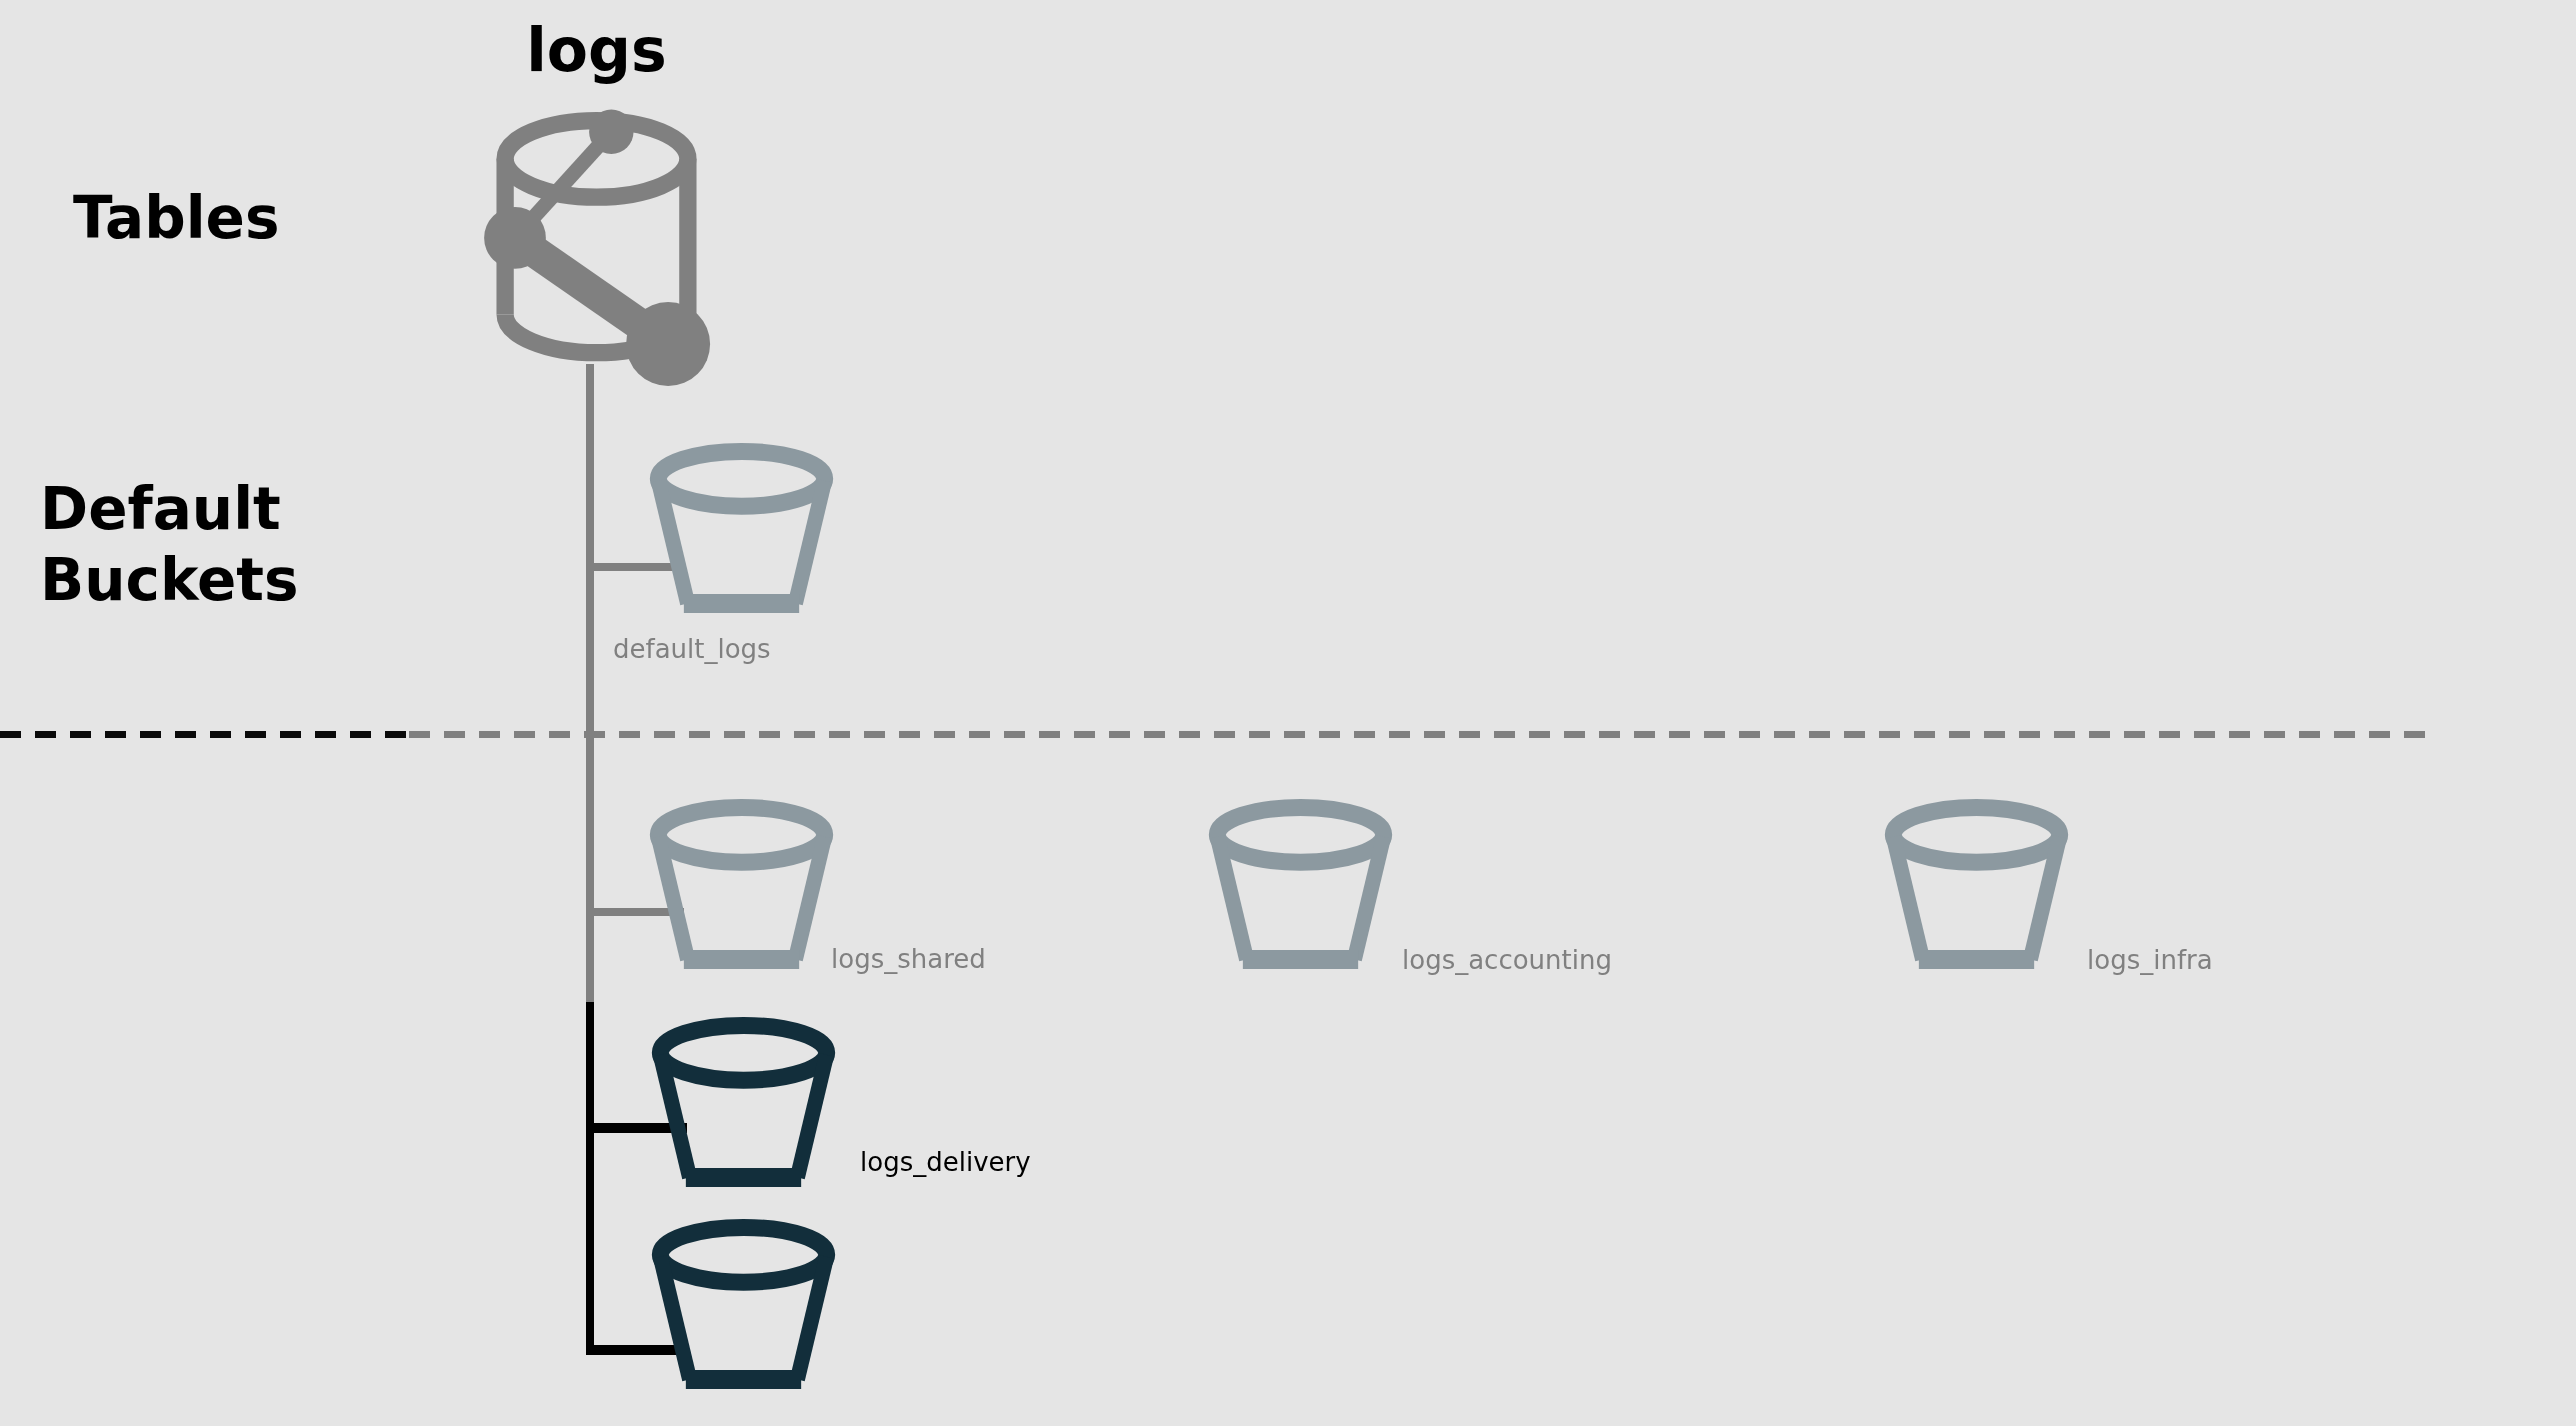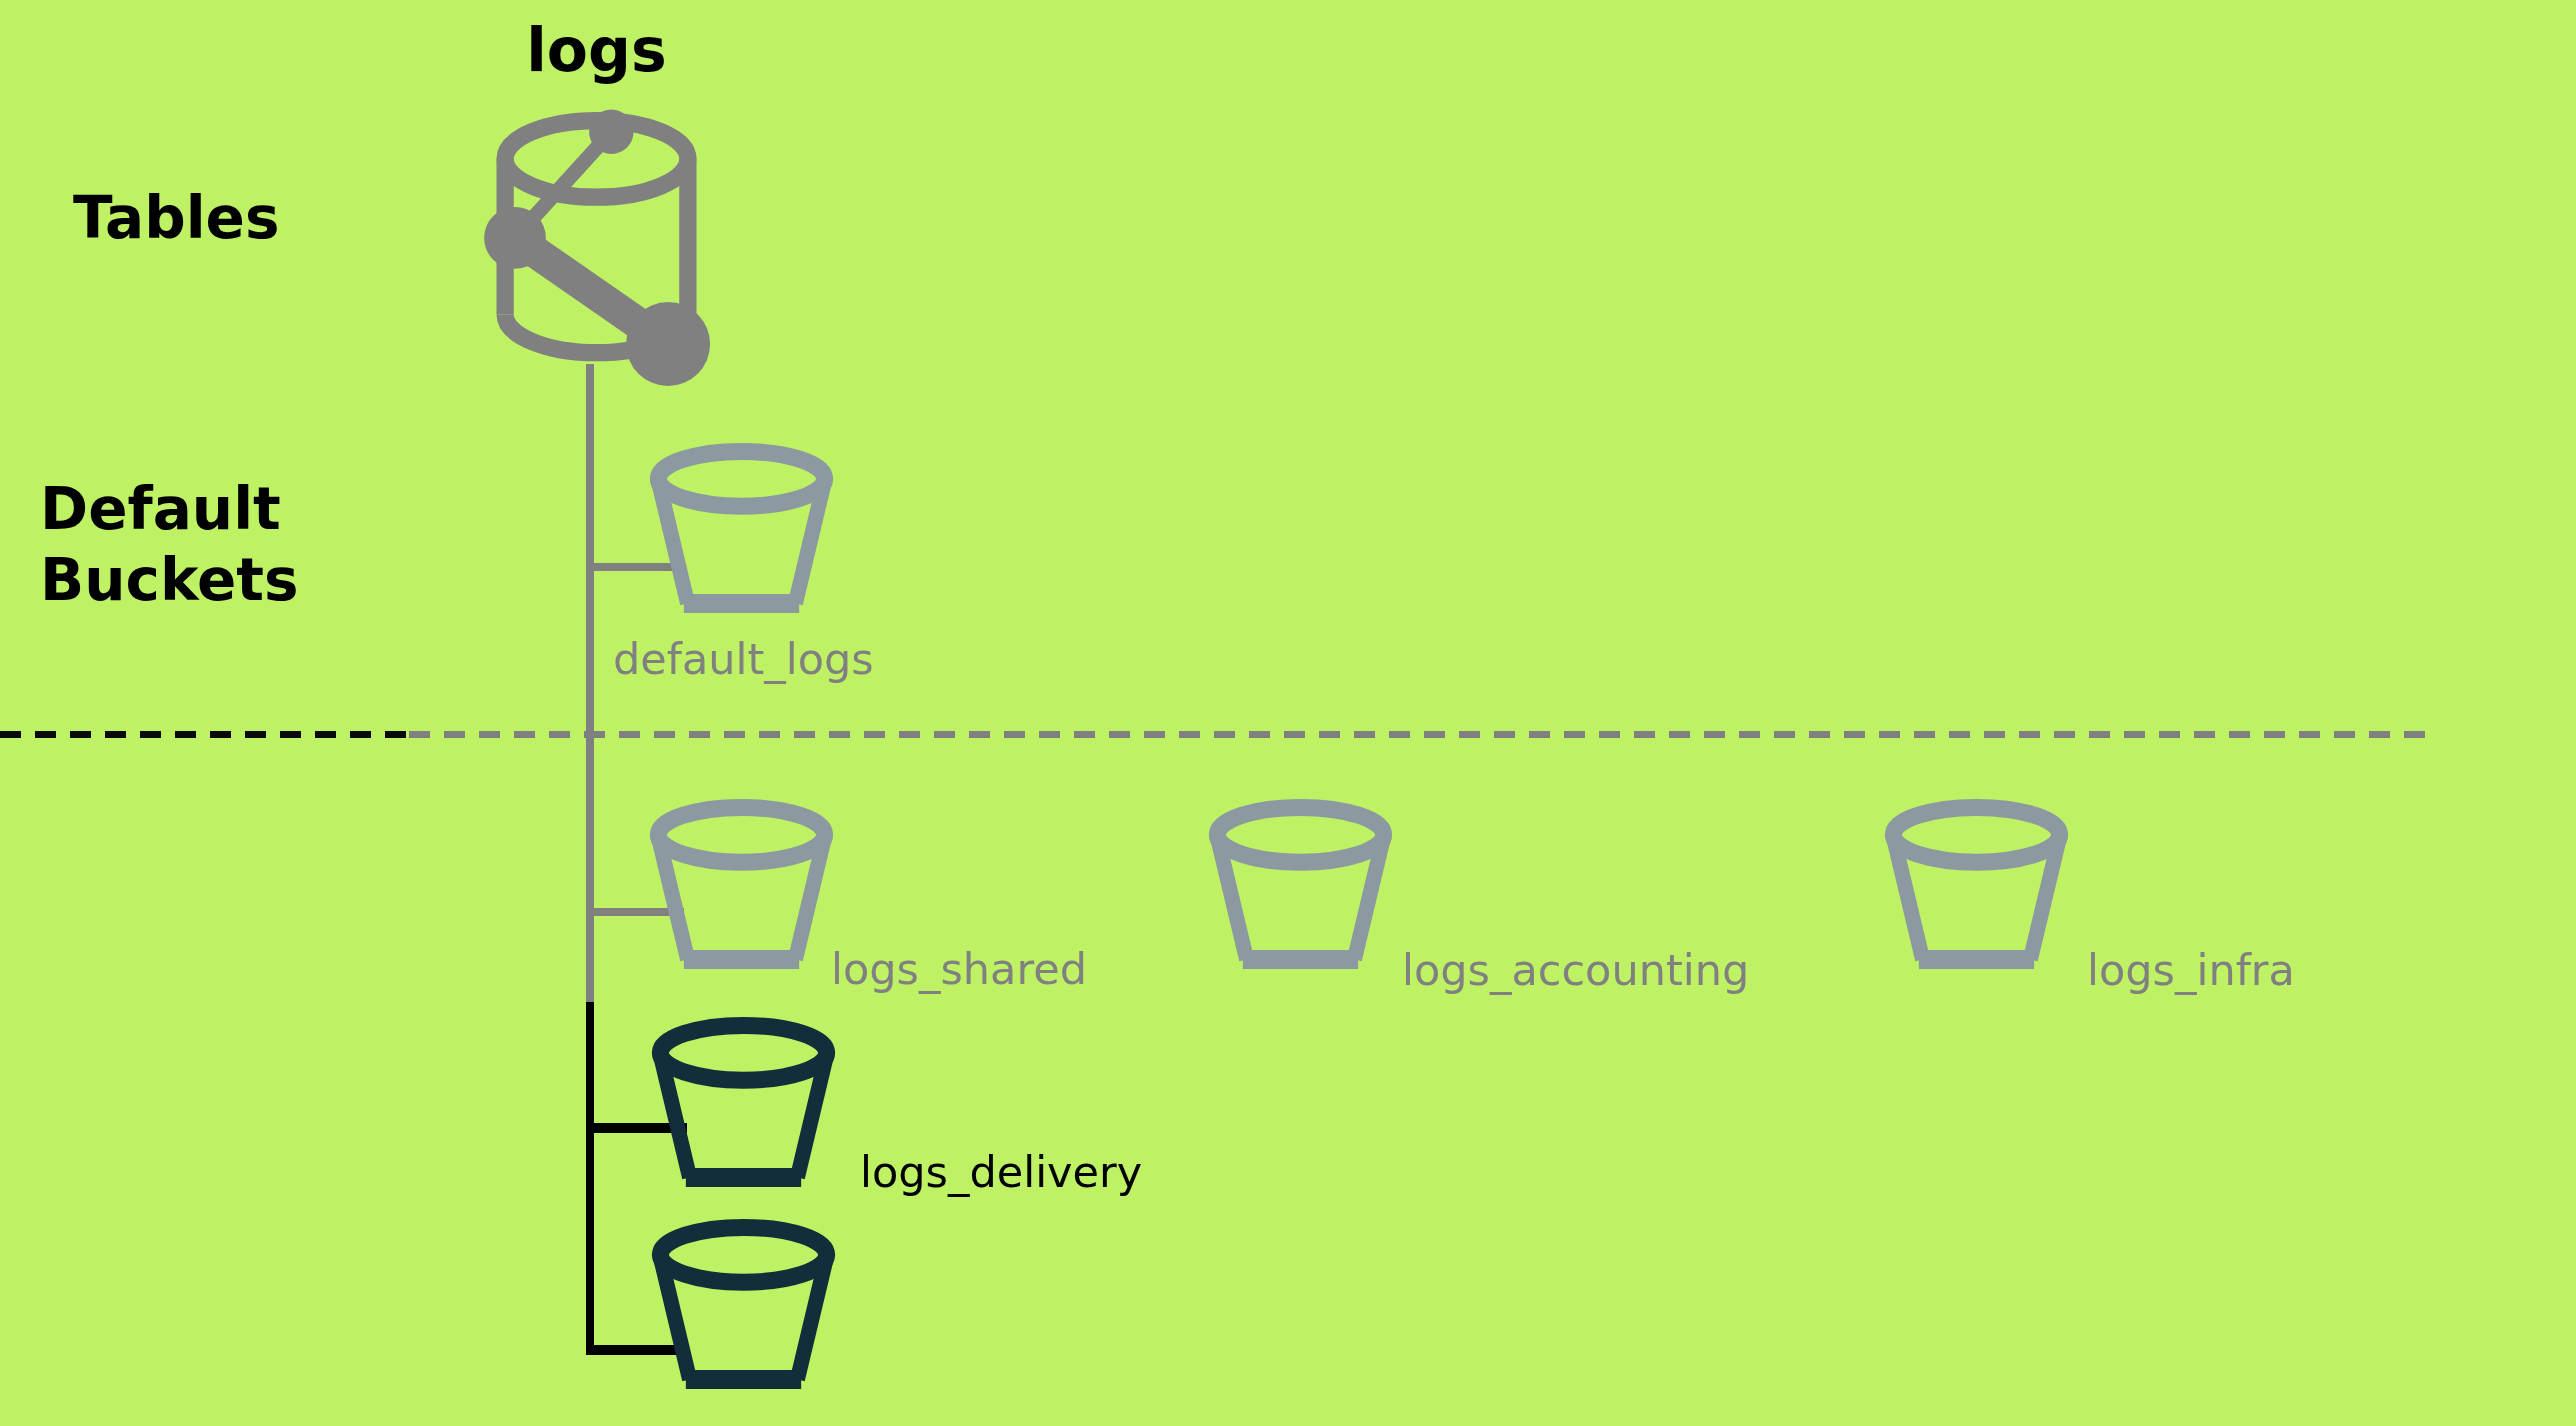--- a/index.html
+++ b/index.html
@@ -1,37 +1,37 @@
 <!DOCTYPE html>
 <html style="font-size:11.6px"><head>
 <meta charset="utf-8">
 <style>
   html,body{margin:0;padding:0;background:#ffffff;}
   #canvas{
     position:relative;
     width:2576px;height:1427px;
-    background:#bef264;
+    background:#e5e5e5;
     overflow:hidden;
     font-family:"DejaVu Sans","Liberation Sans",sans-serif;
   }
   .abs{position:absolute;}
   .row-label{
     color:#000000;
     font-size:58px;
     line-height:71px;
     letter-spacing:0px;
     font-weight:bold;
   }
   .diagram-title{
     color:#000000;
     font-size:60px;
     font-weight:bold;
     text-align:center;
   }
-  .bucket-label{font-size:43px;white-space:nowrap;}
+  .bucket-label{font-size:26px;white-space:nowrap;}
   .bucket-label.gray{color:#808080;}
   .bucket-label.dark{color:#000000;}
   .line{position:absolute;}
   .line.gray{background:#808080;}
   .line.black{background:#000000;}
   .dash-black{
     position:absolute;height:7.3px;
     background:repeating-linear-gradient(to right,#0a0a0a 0 21px,transparent 21px 35px);
   }
   .dash-gray{

